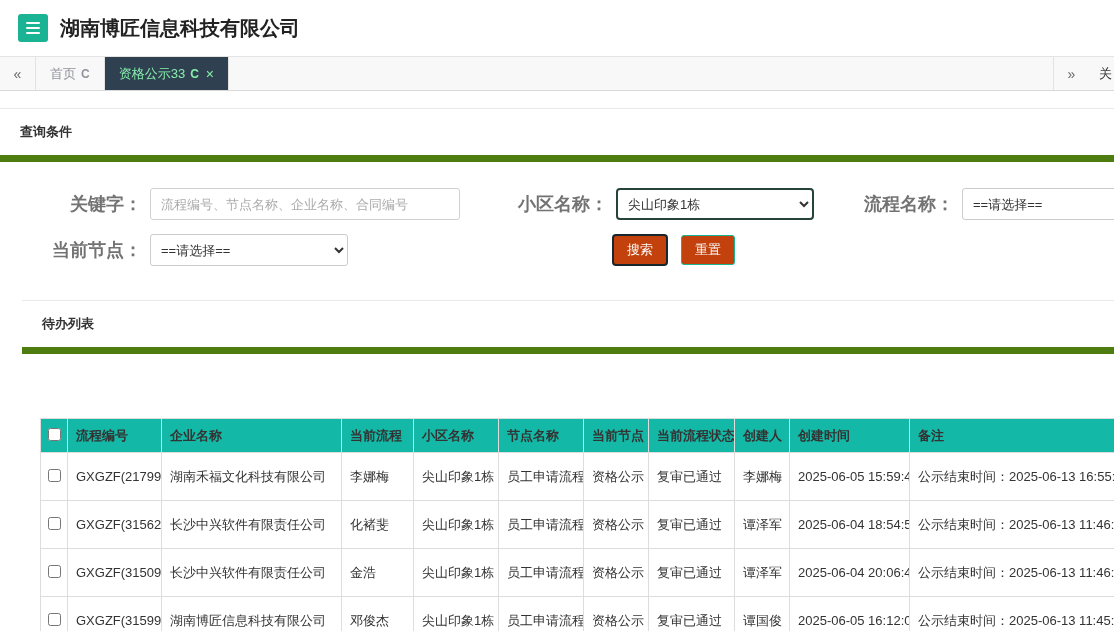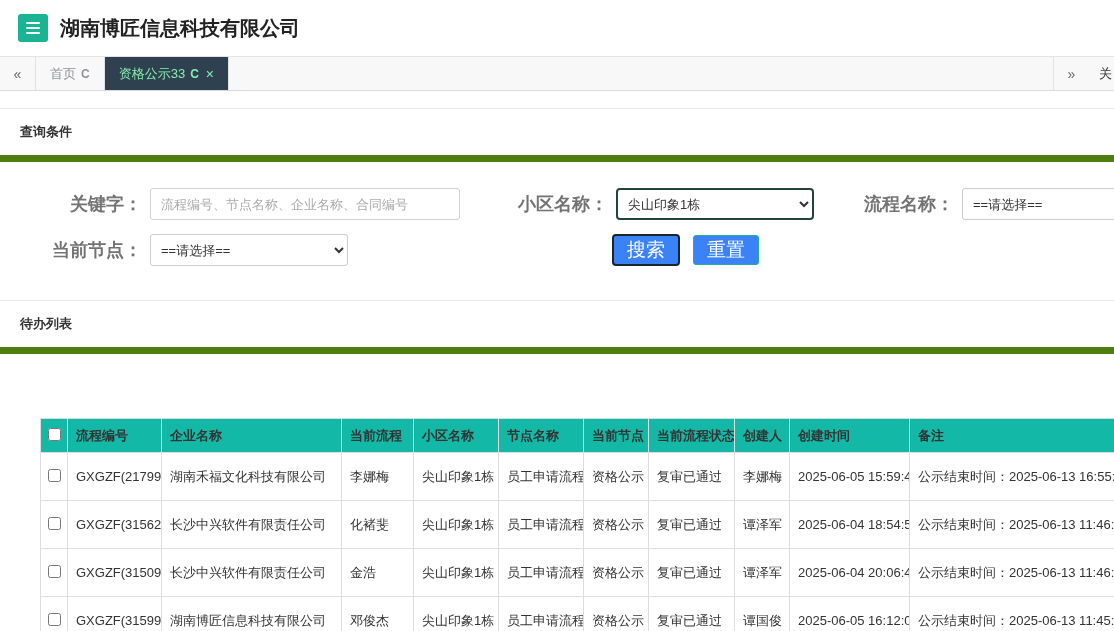--- a/index.html
+++ b/index.html
@@ -39,21 +39,21 @@
   .tab.active { background: #2f4050; color: #86efac; }
   .tab .close { font-size: 14px; margin-left: 2px; line-height: 1; }
   .tab-spacer { flex: 1; }
   .partial-label { display: flex; align-items: center; padding: 0 2px 0 10px; color: #333; white-space: nowrap; }
 
   
   .section-head {
     margin-top: 17px; border-top: 1px solid #e7eaec; border-bottom: 7px solid #4d7c0f;
     padding: 14px 20px; font-size: 13px; font-weight: bold; color: #333; background: #fff;
   }
-  .section-head.second { margin-top: 6px; }
+  .section-head.second { margin-top: 6px; margin-left: 22px; }
 
   
   .form { padding: 26px 0 28px; }
   .form-row { display: flex; align-items: center; padding-left: 42px; margin-bottom: 14px; }
   .form-row:last-child { margin-bottom: 0; }
   .flabel { font-weight: bold; font-size: 18px; color: #737373; text-align: right; margin-right: 8px; flex: none; }
   .w1 { width: 100px; }
   .w2 { width: 148px; }
   .w3 { width: 140px; }
   .text-input {
@@ -63,22 +63,22 @@
   .text-input::placeholder { color: #aaa; }
   .sel {
     height: 32px; border: 1px solid #ccc; border-radius: 3px; font-size: 13px; color: #333;
     background: #fff; padding: 0 6px; outline: none; font-family: inherit; flex: none;
   }
   .sel.w-sel { width: 198px; }
   .sel.w-sel2 { width: 250px; }
   .sel.focused { border: 2px solid #24433a; border-radius: 4px; }
   .btns { margin-left: 264px; display: flex; gap: 13px; align-items: center; }
   .btn {
-    height: 30px; padding: 0 13px; background: #3b82f6; color: #fff;
-    border: 1px solid #1ab394; border-radius: 3px; font-size: 19px; cursor: pointer; font-family: inherit;
+    height: 30px; padding: 0 13px; background: #c2410c; color: #fff;
+    border: 1px solid #1ab394; border-radius: 3px; font-size: 13px; cursor: pointer; font-family: inherit;
   }
   .btn.focused { border: 2px solid #16282e; border-radius: 4px; height: 32px; }
 
   
   .table-wrap { margin: 64px 0 0 40px; }
   table { border-collapse: collapse; font-size: 13px; width: 1160px; table-layout: fixed; }
   th, td { border: 1px solid #ddd; padding: 0 8px; text-align: left; overflow: hidden; white-space: nowrap; }
   thead th { height: 34px; background: #14b8a6; font-weight: bold; color: #333; }
   tbody td { height: 48px; color: #333; background: #fff; }
   .col-check { text-align: center; padding: 0; }

